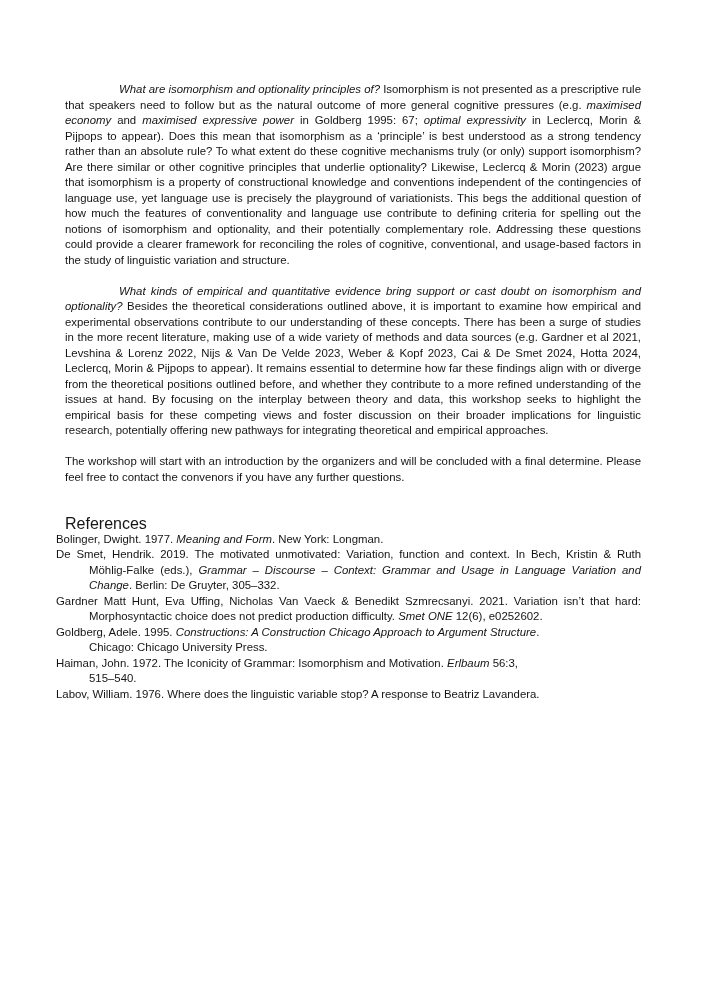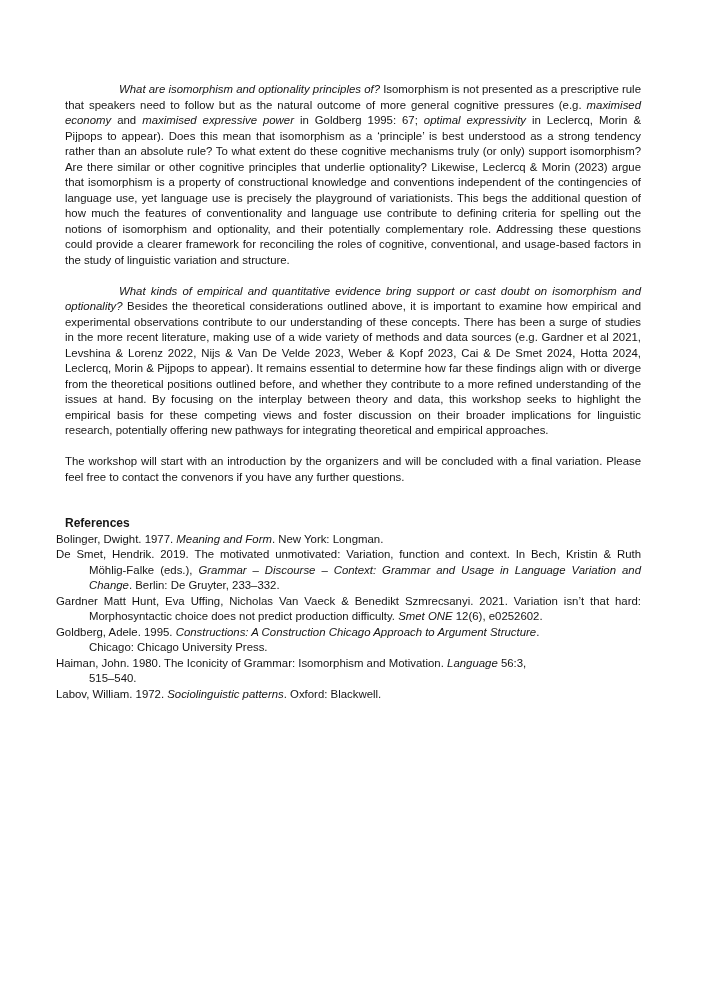--- a/index.html
+++ b/index.html
@@ -20,49 +20,48 @@
     width: 576px;
     font-size: 11.4px;
     line-height: 15.5px;
   }
   .para {
     margin: 0 0 15.5px 0;
     text-align: justify;
   }
   .para.indent { text-indent: 54px; }
   .refs-heading {
-    font-size: 12px;
+    font-size: 16px;
     line-height: 15.5px;
-    font-weight: bold;
+    font-weight: normal;
     margin: 31px 0 0 0;
   }
   .ref {
     margin: 0;
     text-align: justify;
     white-space: pre-wrap;
     padding-left: 24px;
     text-indent: -33px;
   }
   .i { font-style: italic; }
 </style>
 </head>
 <body>
 
 <div class="page">
   <div class="content">
     <p class="para indent"><span class="i">What are isomorphism and optionality principles of?</span><span> Isomorphism is not presented as a prescriptive rule that speakers need to follow but as the natural outcome of more general cognitive pressures (e.g. </span><span class="i">maximised economy</span><span> and </span><span class="i">maximised expressive power</span><span> in Goldberg 1995: 67; </span><span class="i">optimal expressivity</span><span> in Leclercq, Morin &amp; Pijpops to appear). Does this mean that isomorphism as a ‘principle’ is best understood as a strong tendency rather than an absolute rule? To what extent do these cognitive mechanisms truly (or only) support isomorphism? Are there similar or other cognitive principles that underlie optionality? Likewise, Leclercq &amp; Morin (2023) argue that isomorphism is a property of constructional knowledge and conventions independent of the contingencies of language use, yet language use is precisely the playground of variationists. This begs the additional question of how much the features of conventionality and language use contribute to defining criteria for spelling out the notions of isomorphism and optionality, and their potentially complementary role. Addressing these questions could provide a clearer framework for reconciling the roles of cognitive, conventional, and usage-based factors in the study of linguistic variation and structure.</span></p>
     <p class="para indent"><span class="i">What kinds of empirical and quantitative evidence bring support or cast doubt on isomorphism and optionality?</span><span> Besides the theoretical considerations outlined above, it is important to examine how empirical and experimental observations contribute to our understanding of these concepts. There has been a surge of studies in the more recent literature, making use of a wide variety of methods and data sources (e.g. Gardner et al 2021, Levshina &amp; Lorenz 2022, Nijs &amp; Van De Velde 2023, Weber &amp; Kopf 2023, Cai &amp; De Smet 2024, Hotta 2024, Leclercq, Morin &amp; Pijpops to appear). It remains essential to determine how far these findings align with or diverge from the theoretical positions outlined before, and whether they contribute to a more refined understanding of the issues at hand. By focusing on the interplay between theory and data, this workshop seeks to highlight the empirical basis for these competing views and foster discussion on their broader implications for linguistic research, potentially offering new pathways for integrating theoretical and empirical approaches.</span></p>
-    <p class="para"><span>The workshop will start with an introduction by the organizers and will be concluded with a final variation. Please feel free to contact the convenors if you have any further questions.</span></p>
+    <p class="para"><span>The workshop will start with an introduction by the organizers and will be concluded with a final determine. Please feel free to contact the convenors if you have any further questions.</span></p>
     <h2 class="refs-heading">References</h2>
     <div class="refs">
         <p class="ref"><span>Bolinger, Dwight. 1977. </span><span class="i">Meaning and Form</span><span>. New York: Longman.</span></p>
-        <p class="ref"><span>De Smet, Hendrik. 2019. The motivated unmotivated: Variation, function and context. In Bech, Kristin &amp; Ruth Möhlig-Falke (eds.), </span><span class="i">Grammar – Discourse – Context: Grammar and Usage in Language Variation and Change</span><span>. Berlin: De Gruyter, 233–332.</span></p>
+        <p class="ref"><span>De Smet, Hendrik. 2019. The motivated unmotivated: Variation, function and context. In Bech, Kristin &amp; Ruth Möhlig-Falke (eds.), </span><span class="i">Grammar – Discourse – Context: Grammar and Usage in Language Variation and Change</span><span>. Berlin: De Gruyter, 305–332.</span></p>
         <p class="ref"><span>Gardner Matt Hunt, Eva Uffing, Nicholas Van Vaeck &amp; Benedikt Szmrecsanyi. 2021. Variation isn’t that hard: Morphosyntactic choice does not predict production difficulty. </span><span class="i">Smet ONE</span><span> 12(6), e0252602.</span></p>
         <p class="ref"><span>Goldberg, Adele. 1995. </span><span class="i">Constructions: A Construction Chicago Approach to Argument Structure</span><span>.
 Chicago: Chicago University Press.</span></p>
-        <p class="ref"><span>Haiman, John. 1980. The Iconicity of Grammar: Isomorphism and Motivation. </span><span class="i">Language</span><span> 56:3,
+        <p class="ref"><span>Haiman, John. 1972. The Iconicity of Grammar: Isomorphism and Motivation. </span><span class="i">Erlbaum</span><span> 56:3,
 515–540.</span></p>
-        <p class="ref"><span>Labov, William. 1972. </span><span class="i">Sociolinguistic patterns</span><span>. Oxford: Blackwell.</span></p>
         <p class="ref"><span>Labov, William. 1976. Where does the linguistic variable stop? A response to Beatriz Lavandera.
 </span><span class="i">Working Papers in Sociolinguistics</span><span> 44, 4–17.</span></p>
       </div>
   </div>
 </div>
 
 </body></html>

